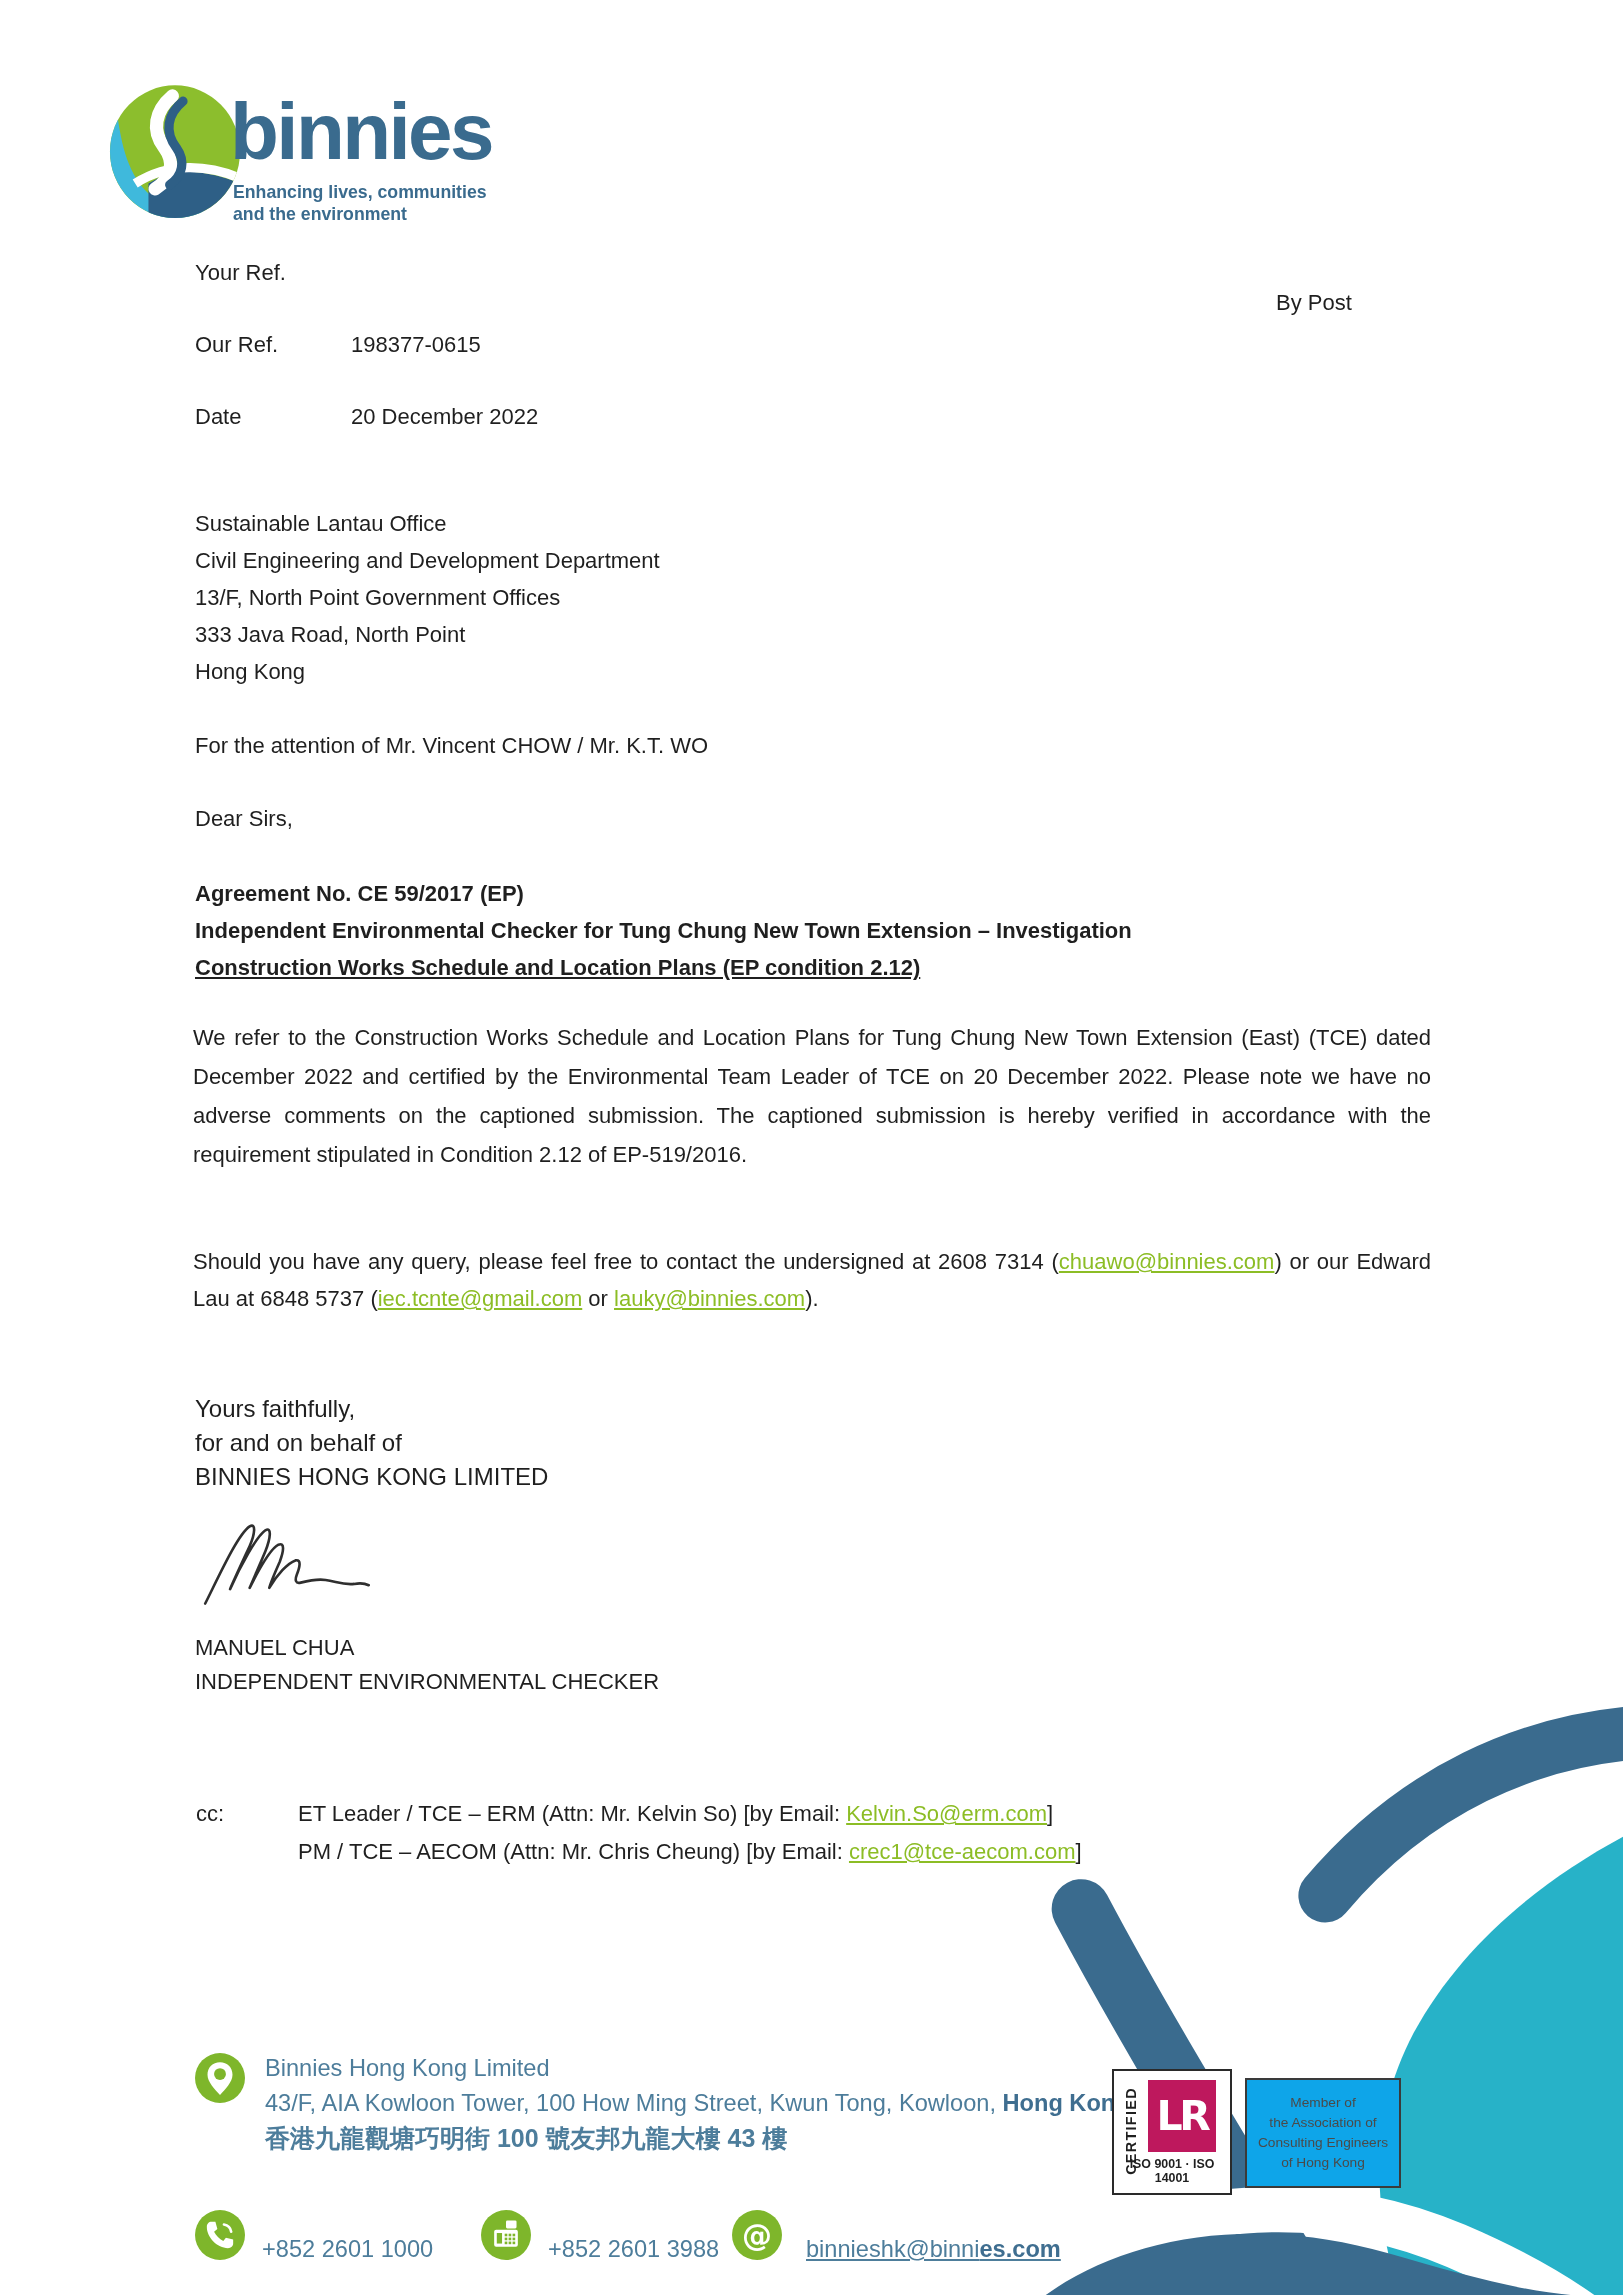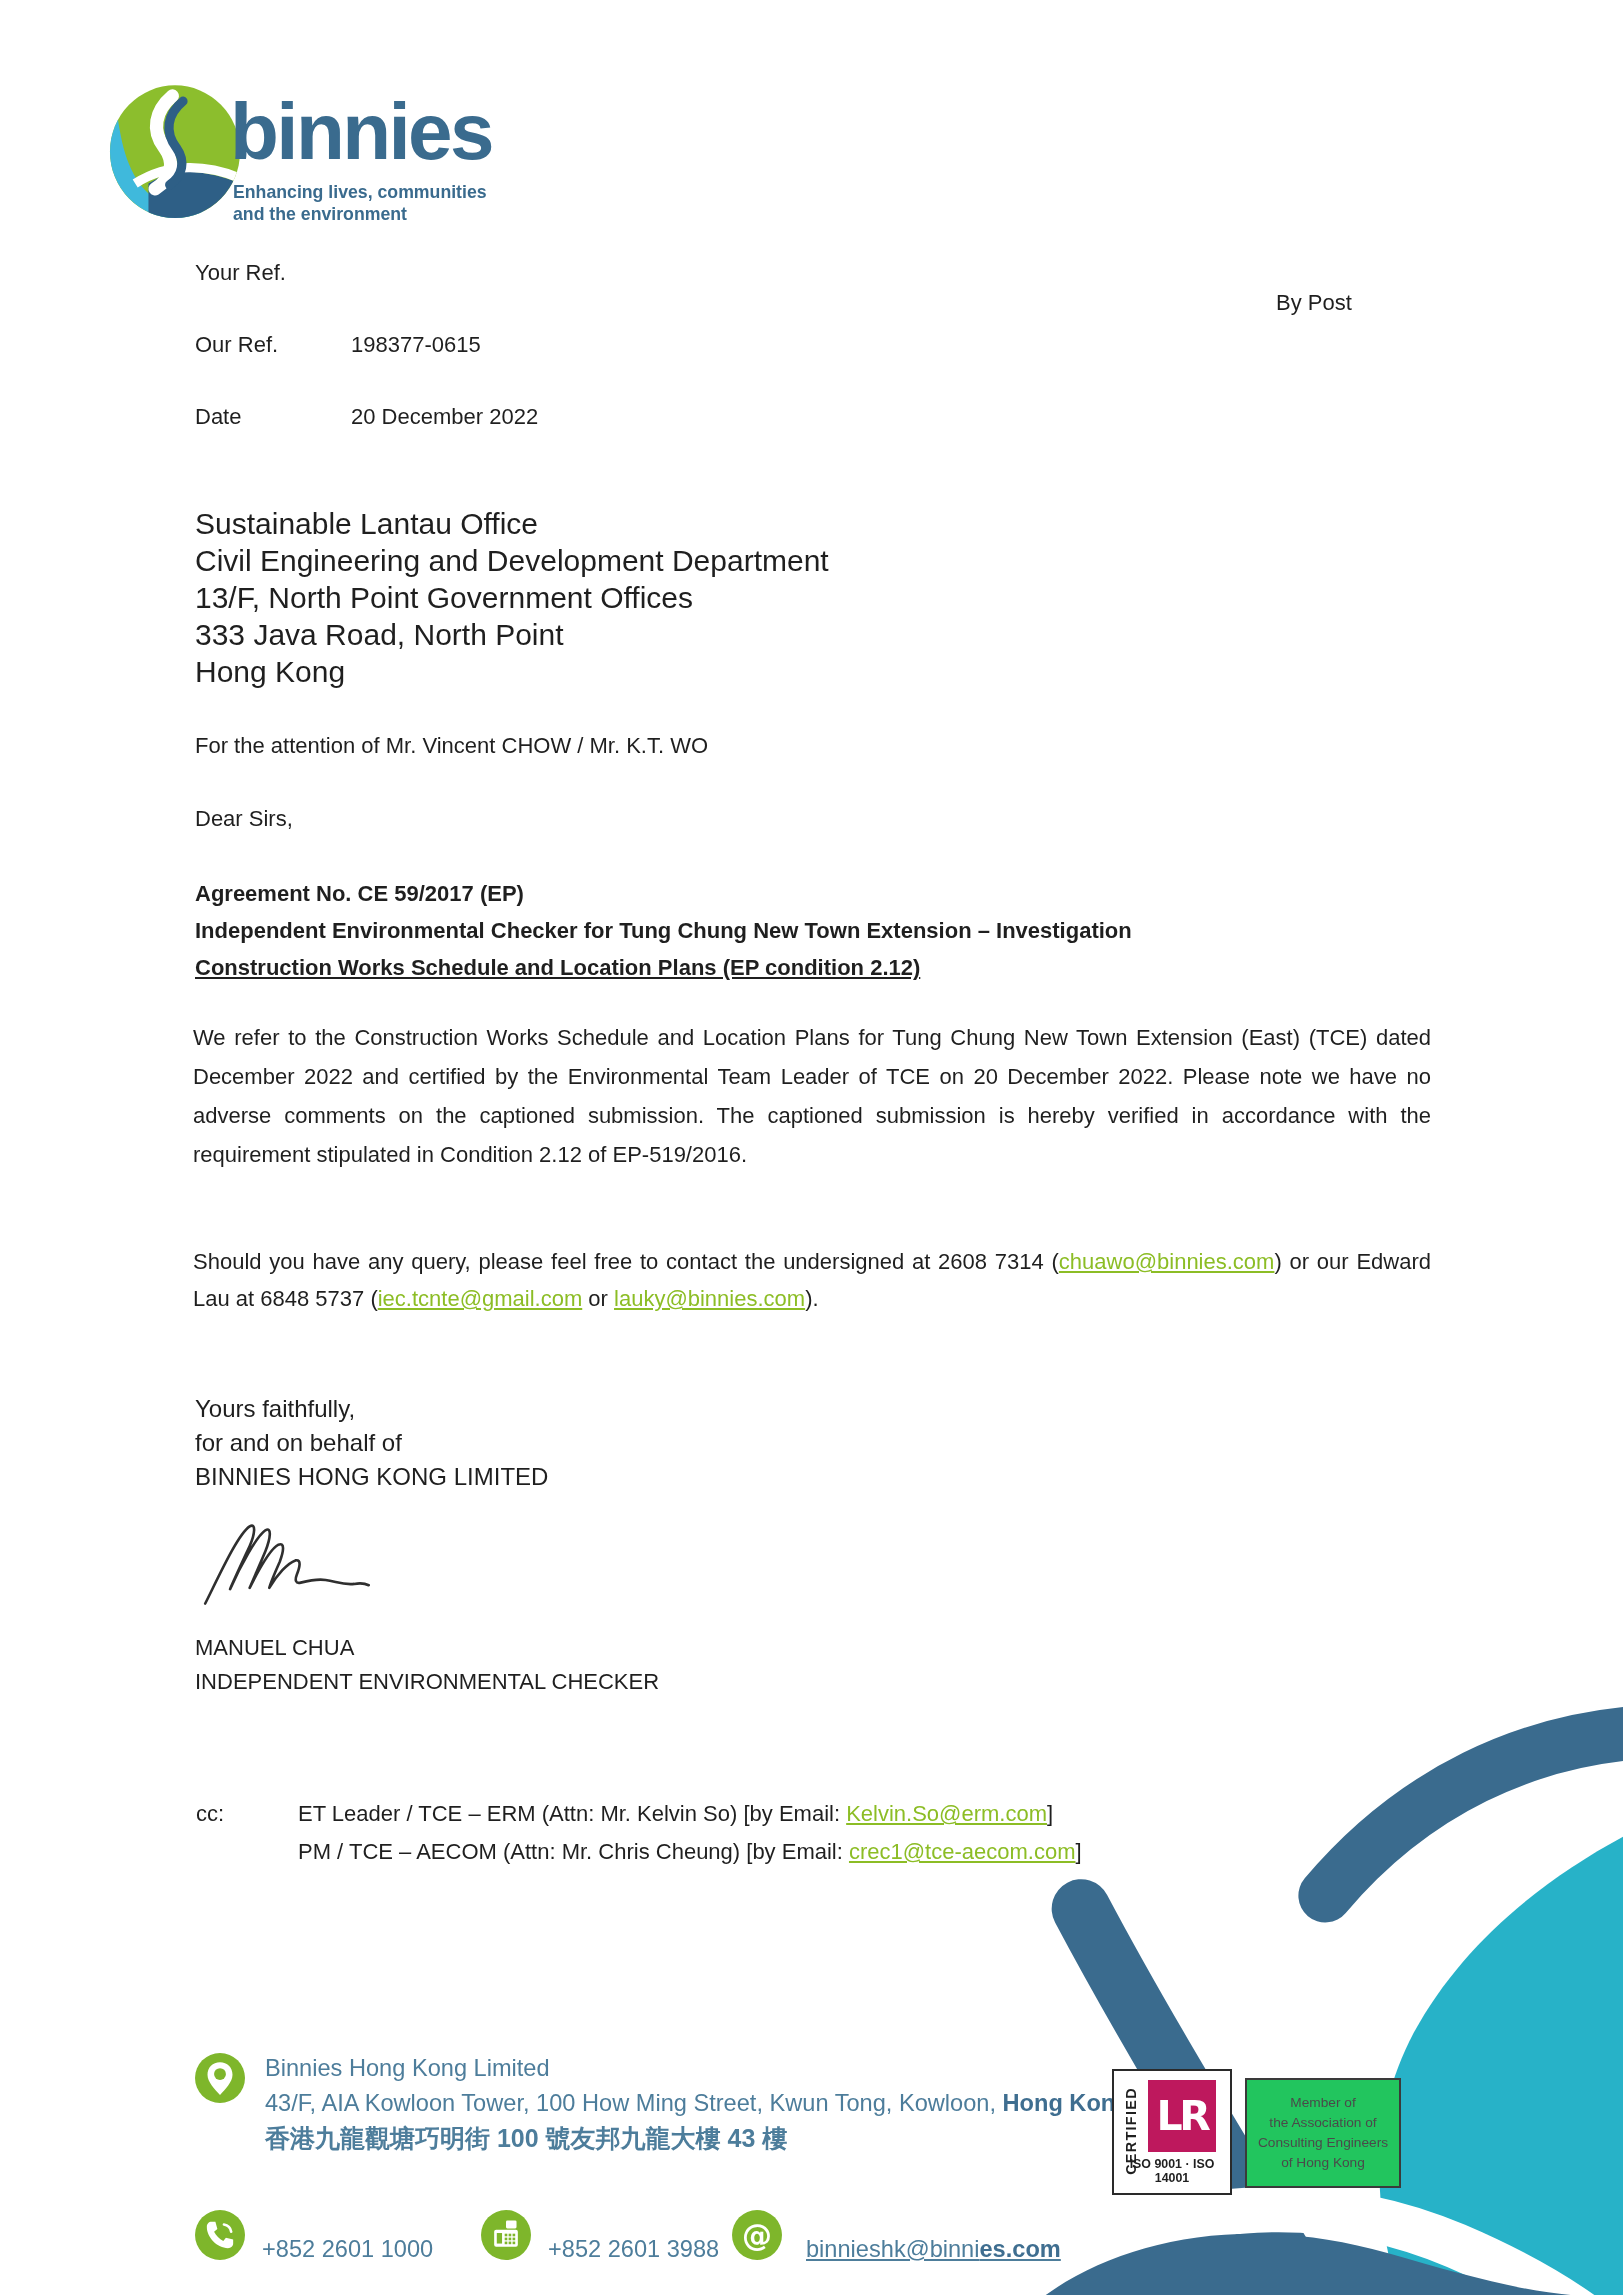--- a/index.html
+++ b/index.html
@@ -10,21 +10,21 @@
   
   .brand{font-weight:700;font-size:80px;letter-spacing:-2.6px;color:#3a6b8e;line-height:1;}
   .tagline{font-weight:700;font-size:17.7px;line-height:21.6px;color:#3a6b8e;}
 
   
   .ref-row{left:195px;font-size:22px;}
   .ref-label{display:inline-block;width:156px;}
   .by-post{left:1276px;top:290px;font-size:22px;}
 
   
-  .recipient{left:195px;top:505px;font-size:30px;line-height:37px;}
+  .recipient{left:195px;top:505px;font-size:22px;line-height:37px;}
   .attention{left:195px;top:733px;font-size:22px;}
   .salutation{left:195px;top:806px;font-size:22px;}
 
   .subject{left:195px;top:875px;font-size:22px;font-weight:700;line-height:37px;}
   .subject .u{text-decoration:underline;}
 
   .para{left:193px;width:1238px;font-size:22px;}
   .para1{top:1018px;line-height:39px;text-align:justify;}
   .para2{top:1243px;line-height:37px;text-align:justify;}
   .link{color:#8cbd25;text-decoration:underline;}
@@ -55,21 +55,21 @@
           background:#fff;z-index:2;}
   .lr-cert{position:absolute;left:-27.5px;top:52px;transform:rotate(-90deg);
            font-size:14.4px;font-weight:700;letter-spacing:1.3px;color:#1f1f1f;}
   .lr-square{position:absolute;left:34px;top:9.2px;width:68px;height:72px;background:#be185d;
              display:flex;align-items:center;justify-content:center;}
   .lr-glyph{color:#fff;font-size:41px;font-weight:700;letter-spacing:-3.3px;
             font-family:"DejaVu Sans",sans-serif;}
   .lr-iso{position:absolute;left:0;right:0;bottom:7.9px;text-align:center;
           font-size:12.4px;font-weight:700;color:#1f1f1f;}
   .member-box{left:1245px;top:2078px;width:152px;height:106px;border:2px solid #3a3a3a;
-              background:#22c55e;z-index:2;display:flex;flex-direction:column;justify-content:center;
+              background:#0ea5e9;z-index:2;display:flex;flex-direction:column;justify-content:center;
               text-align:center;font-size:13.7px;line-height:20px;color:#4a4a4a;}
 
   .swoosh{right:0;bottom:0;z-index:0;}
   .sig{left:200px;top:1517px;}
   .z1{z-index:1;}
 </style>
 </head>
 <body>
 
 <div class="page">

